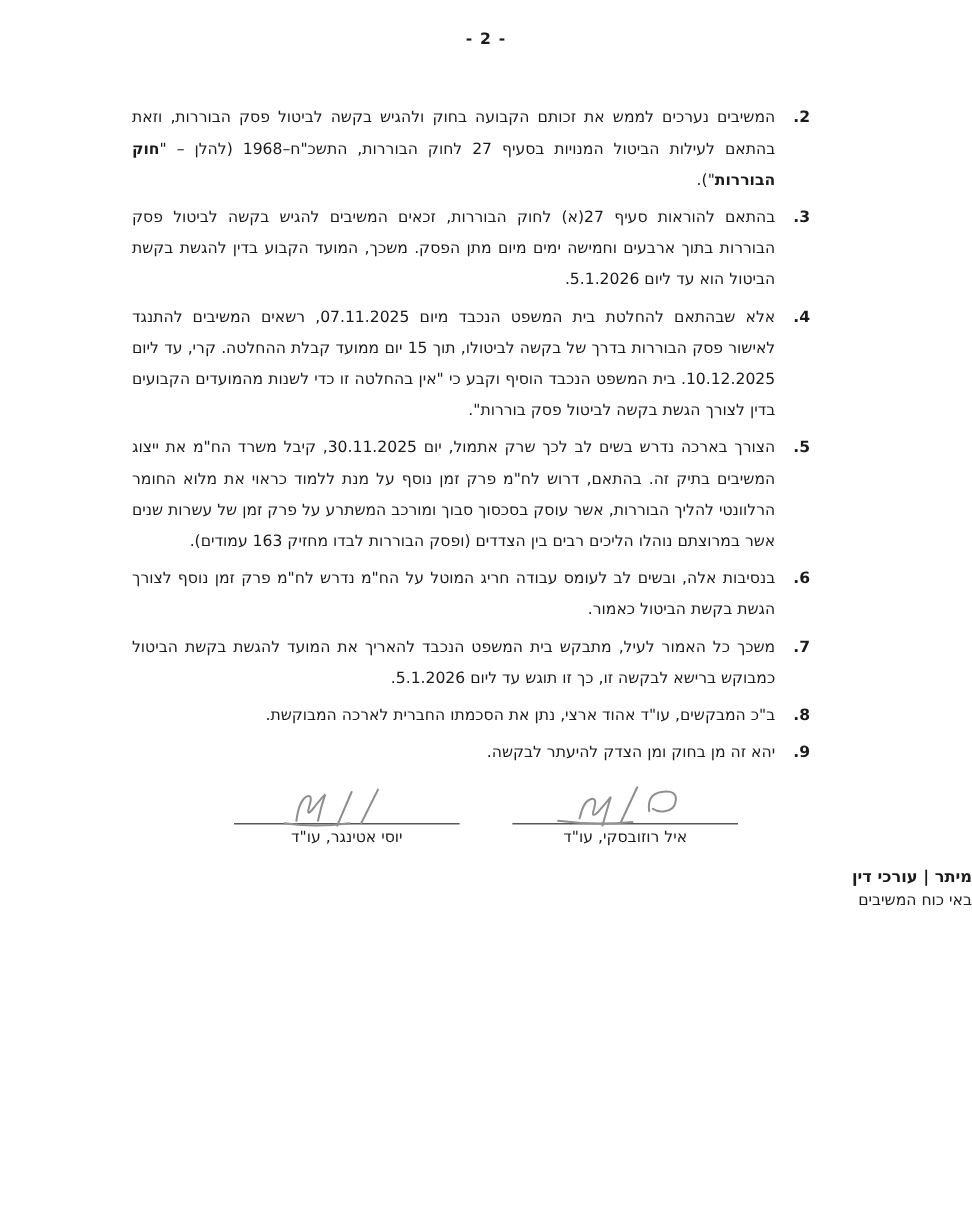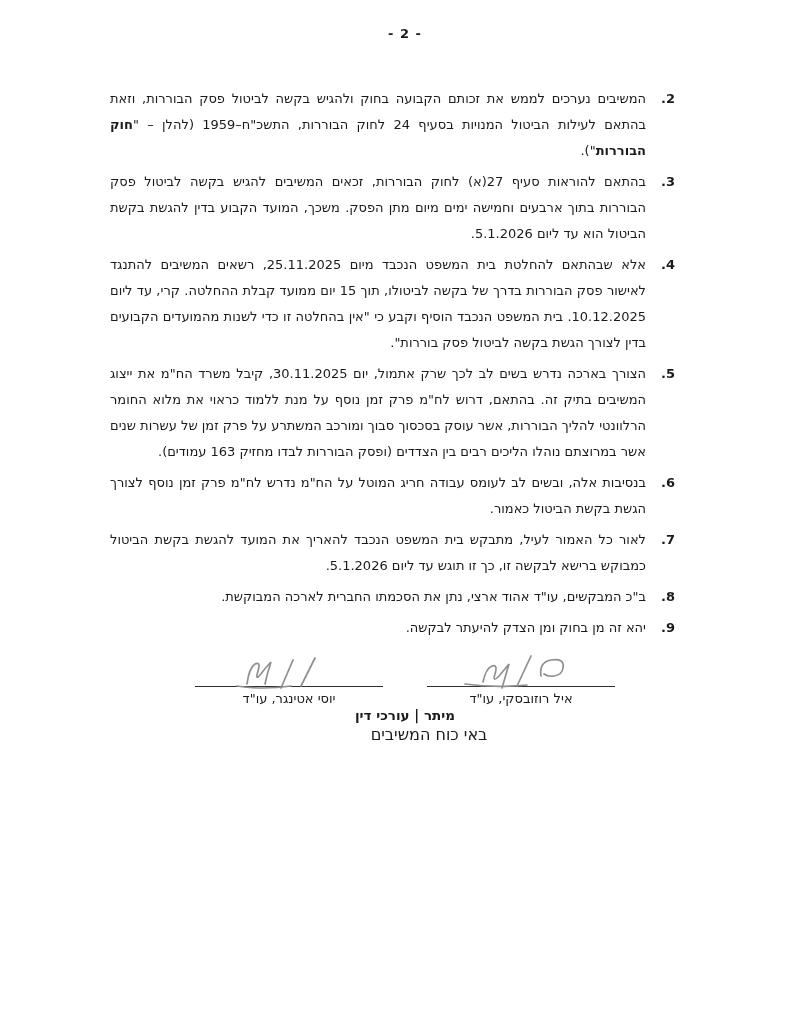--- a/index.html
+++ b/index.html
@@ -38,56 +38,56 @@
   .para-body .u{}
   .signatures{position:absolute;top:640px;left:0;width:810px;}
   .sig-row{display:flex;direction:rtl;justify-content:center;gap:44px;}
   .sig-col{width:188px;text-align:center;}
   .sig-scribble{
     position:relative;height:46px;
     border-bottom:1.6px solid #2e2e2e;
   }
   .sig-scribble svg{position:absolute;bottom:-6px;left:18px;}
   .sig-name{margin-top:4px;font-size:13px;direction:rtl;}
-  .firm{text-align:center;direction:rtl;line-height:19px;}
+  .firm{margin-top:16px;direction:rtl;line-height:19px;}
   .firm-name{font-size:13.5px;font-weight:bold;}
-  .firm-role{font-size:16px;padding-left:48px;}
+  .firm-role{font-size:13px;padding-left:48px;}
 </style>
 </head>
 <body>
 
 <div class="page">
 
   <div class="page-number">- 2 -</div>
 
   <div class="content">
     <div id="paragraph-list">
         <div class="para">
           <div class="para-num">2.</div>
-          <div class="para-body"><span>המשיבים נערכים לממש את זכותם הקבועה בחוק ולהגיש בקשה לביטול פסק הבוררות, וזאת בהתאם לעילות הביטול המנויות בסעיף 24 לחוק הבוררות, התשכ"ח–1959 (להלן – "</span><span class="b">חוק הבוררות</span><span>").</span></div>
+          <div class="para-body"><span>המשיבים נערכים לממש את זכותם הקבועה בחוק ולהגיש בקשה לביטול פסק הבוררות, וזאת בהתאם לעילות הביטול המנויות בסעיף 27 לחוק הבוררות, התשכ"ח–1968 (להלן – "</span><span class="b">חוק הבוררות</span><span>").</span></div>
         </div>
         <div class="para">
           <div class="para-num">3.</div>
           <div class="para-body"><span>בהתאם להוראות סעיף 27(א) לחוק הבוררות, זכאים המשיבים להגיש בקשה לביטול פסק הבוררות בתוך ארבעים וחמישה ימים מיום מתן הפסק. משכך, המועד הקבוע בדין להגשת בקשת הביטול הוא עד ליום 5.1.2026.</span></div>
         </div>
         <div class="para">
           <div class="para-num">4.</div>
-          <div class="para-body"><span>אלא שבהתאם להחלטת בית המשפט הנכבד מיום 25.11.2025, רשאים המשיבים להתנגד לאישור פסק הבוררות בדרך של בקשה לביטולו, תוך 15 יום ממועד קבלת ההחלטה. קרי, עד ליום 10.12.2025. בית המשפט הנכבד הוסיף וקבע כי "אין בהחלטה זו כדי לשנות מהמועדים הקבועים בדין לצורך הגשת בקשה לביטול פסק בוררות".</span></div>
+          <div class="para-body"><span>אלא שבהתאם להחלטת בית המשפט הנכבד מיום 07.11.2025, רשאים המשיבים להתנגד לאישור פסק הבוררות בדרך של בקשה לביטולו, תוך 15 יום ממועד קבלת ההחלטה. קרי, עד ליום 10.12.2025. בית המשפט הנכבד הוסיף וקבע כי "אין בהחלטה זו כדי לשנות מהמועדים הקבועים בדין לצורך הגשת בקשה לביטול פסק בוררות".</span></div>
         </div>
         <div class="para">
           <div class="para-num">5.</div>
           <div class="para-body"><span>הצורך בארכה נדרש בשים לב לכך שרק אתמול, יום 30.11.2025, קיבל משרד הח"מ את ייצוג המשיבים בתיק זה. בהתאם, דרוש לח"מ פרק זמן נוסף על מנת ללמוד כראוי את מלוא החומר הרלוונטי להליך הבוררות, אשר עוסק בסכסוך סבוך ומורכב המשתרע על פרק זמן של עשרות שנים אשר במרוצתם נוהלו הליכים רבים בין הצדדים (ופסק הבוררות לבדו מחזיק 163 עמודים).</span></div>
         </div>
         <div class="para">
           <div class="para-num">6.</div>
           <div class="para-body"><span>בנסיבות אלה, ובשים לב לעומס עבודה חריג המוטל על הח"מ נדרש לח"מ פרק זמן נוסף לצורך הגשת בקשת הביטול כאמור.</span></div>
         </div>
         <div class="para">
           <div class="para-num">7.</div>
-          <div class="para-body"><span>לאור כל האמור לעיל, מתבקש בית המשפט הנכבד להאריך את המועד להגשת בקשת הביטול כמבוקש ברישא לבקשה זו, כך זו תוגש </span><span class="u">עד ליום 5.1.2026</span><span>.</span></div>
+          <div class="para-body"><span>משכך כל האמור לעיל, מתבקש בית המשפט הנכבד להאריך את המועד להגשת בקשת הביטול כמבוקש ברישא לבקשה זו, כך זו תוגש </span><span class="u">עד ליום 5.1.2026</span><span>.</span></div>
         </div>
         <div class="para">
           <div class="para-num">8.</div>
           <div class="para-body"><span>ב"כ המבקשים, עו"ד אהוד ארצי, נתן את הסכמתו החברית לארכה המבוקשת.</span></div>
         </div>
         <div class="para">
           <div class="para-num">9.</div>
           <div class="para-body"><span>יהא זה מן בחוק ומן הצדק להיעתר לבקשה.</span></div>
         </div>
       </div>

